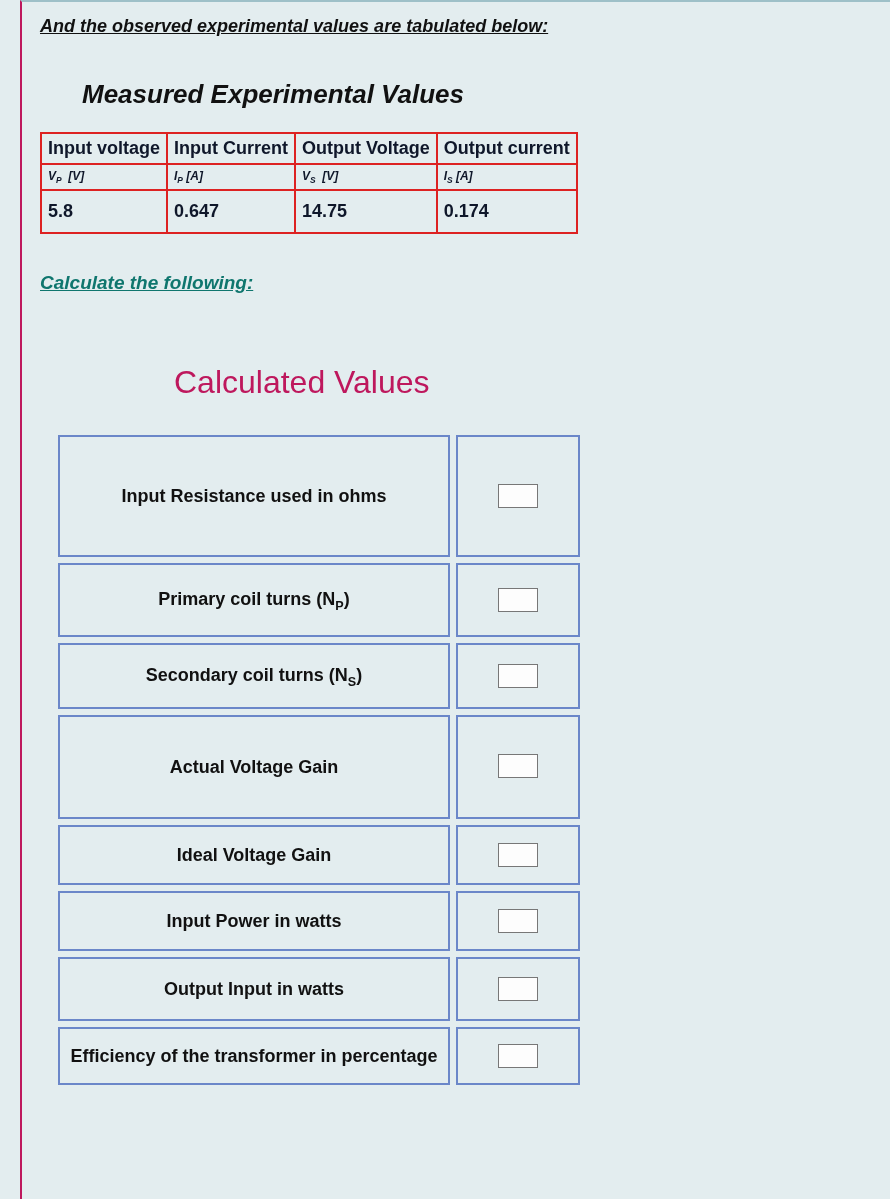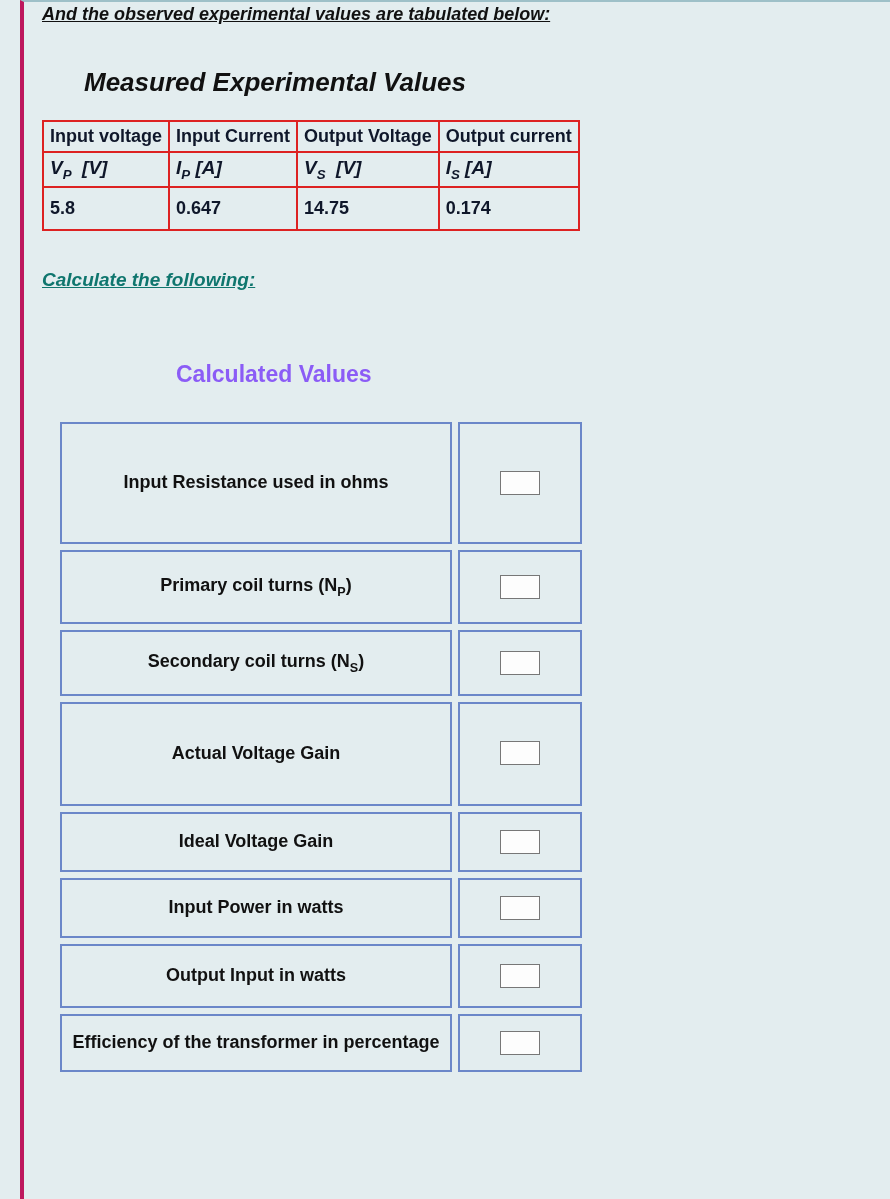--- a/index.html
+++ b/index.html
@@ -3,24 +3,24 @@
 <meta charset="utf-8">
 <style>
   body {
     margin: 0;
     padding: 0;
     background: #e3edef;
     font-family: "Segoe UI", Tahoma, sans-serif;
     width: 890px;
   }
   .page {
-    border-left: 4px solid #be185d;
+    border-left: 2px solid #be185d;
     border-top: 2px solid #9ec0c8;
     margin-left: 20px;
-    padding: 0 18px 80px 18px;
+    padding: 12px 18px 80px 18px;
     min-height: 1199px;
     box-sizing: border-box;
   }
   .intro {
     font-weight: 700;
     font-style: italic;
     text-decoration: underline;
     color: #111;
     padding-top: 2px;
     font-size: 18px;
@@ -38,42 +38,42 @@
   }
   .red-table th, .red-table td {
     border: 2px solid #d22;
     font-weight: 700;
     font-size: 18px;
     color: #0f172a;
     padding: 4px 6px;
   }
   .red-table .sub-row td {
     font-style: italic;
-    font-size: 19px;
+    font-size: 12px;
     padding: 4px 6px;
     margin-top: 16px;
   }
   .red-table .data-row td {
     padding: 10px 6px;
   }
   .sub {
     font-style: italic;
   }
   .calc-heading {
     font-weight: 700;
     font-style: italic;
     text-decoration: underline;
     color: #0f766e;
     font-size: 19px;
     margin: 38px 0 0 0;
   }
   .calc-title {
-    font-weight: 700;
-    color: #8b5cf6;
-    font-size: 23px;
+    font-weight: 400;
+    color: #be185d;
+    font-size: 32px;
     margin: 70px 0 28px 134px;
   }
   .blue-table {
     border-collapse: separate;
     border-spacing: 6px;
     margin-left: 12px;
   }
   .blue-table td {
     border: 2px solid #6b87c9;
     padding: 0;

